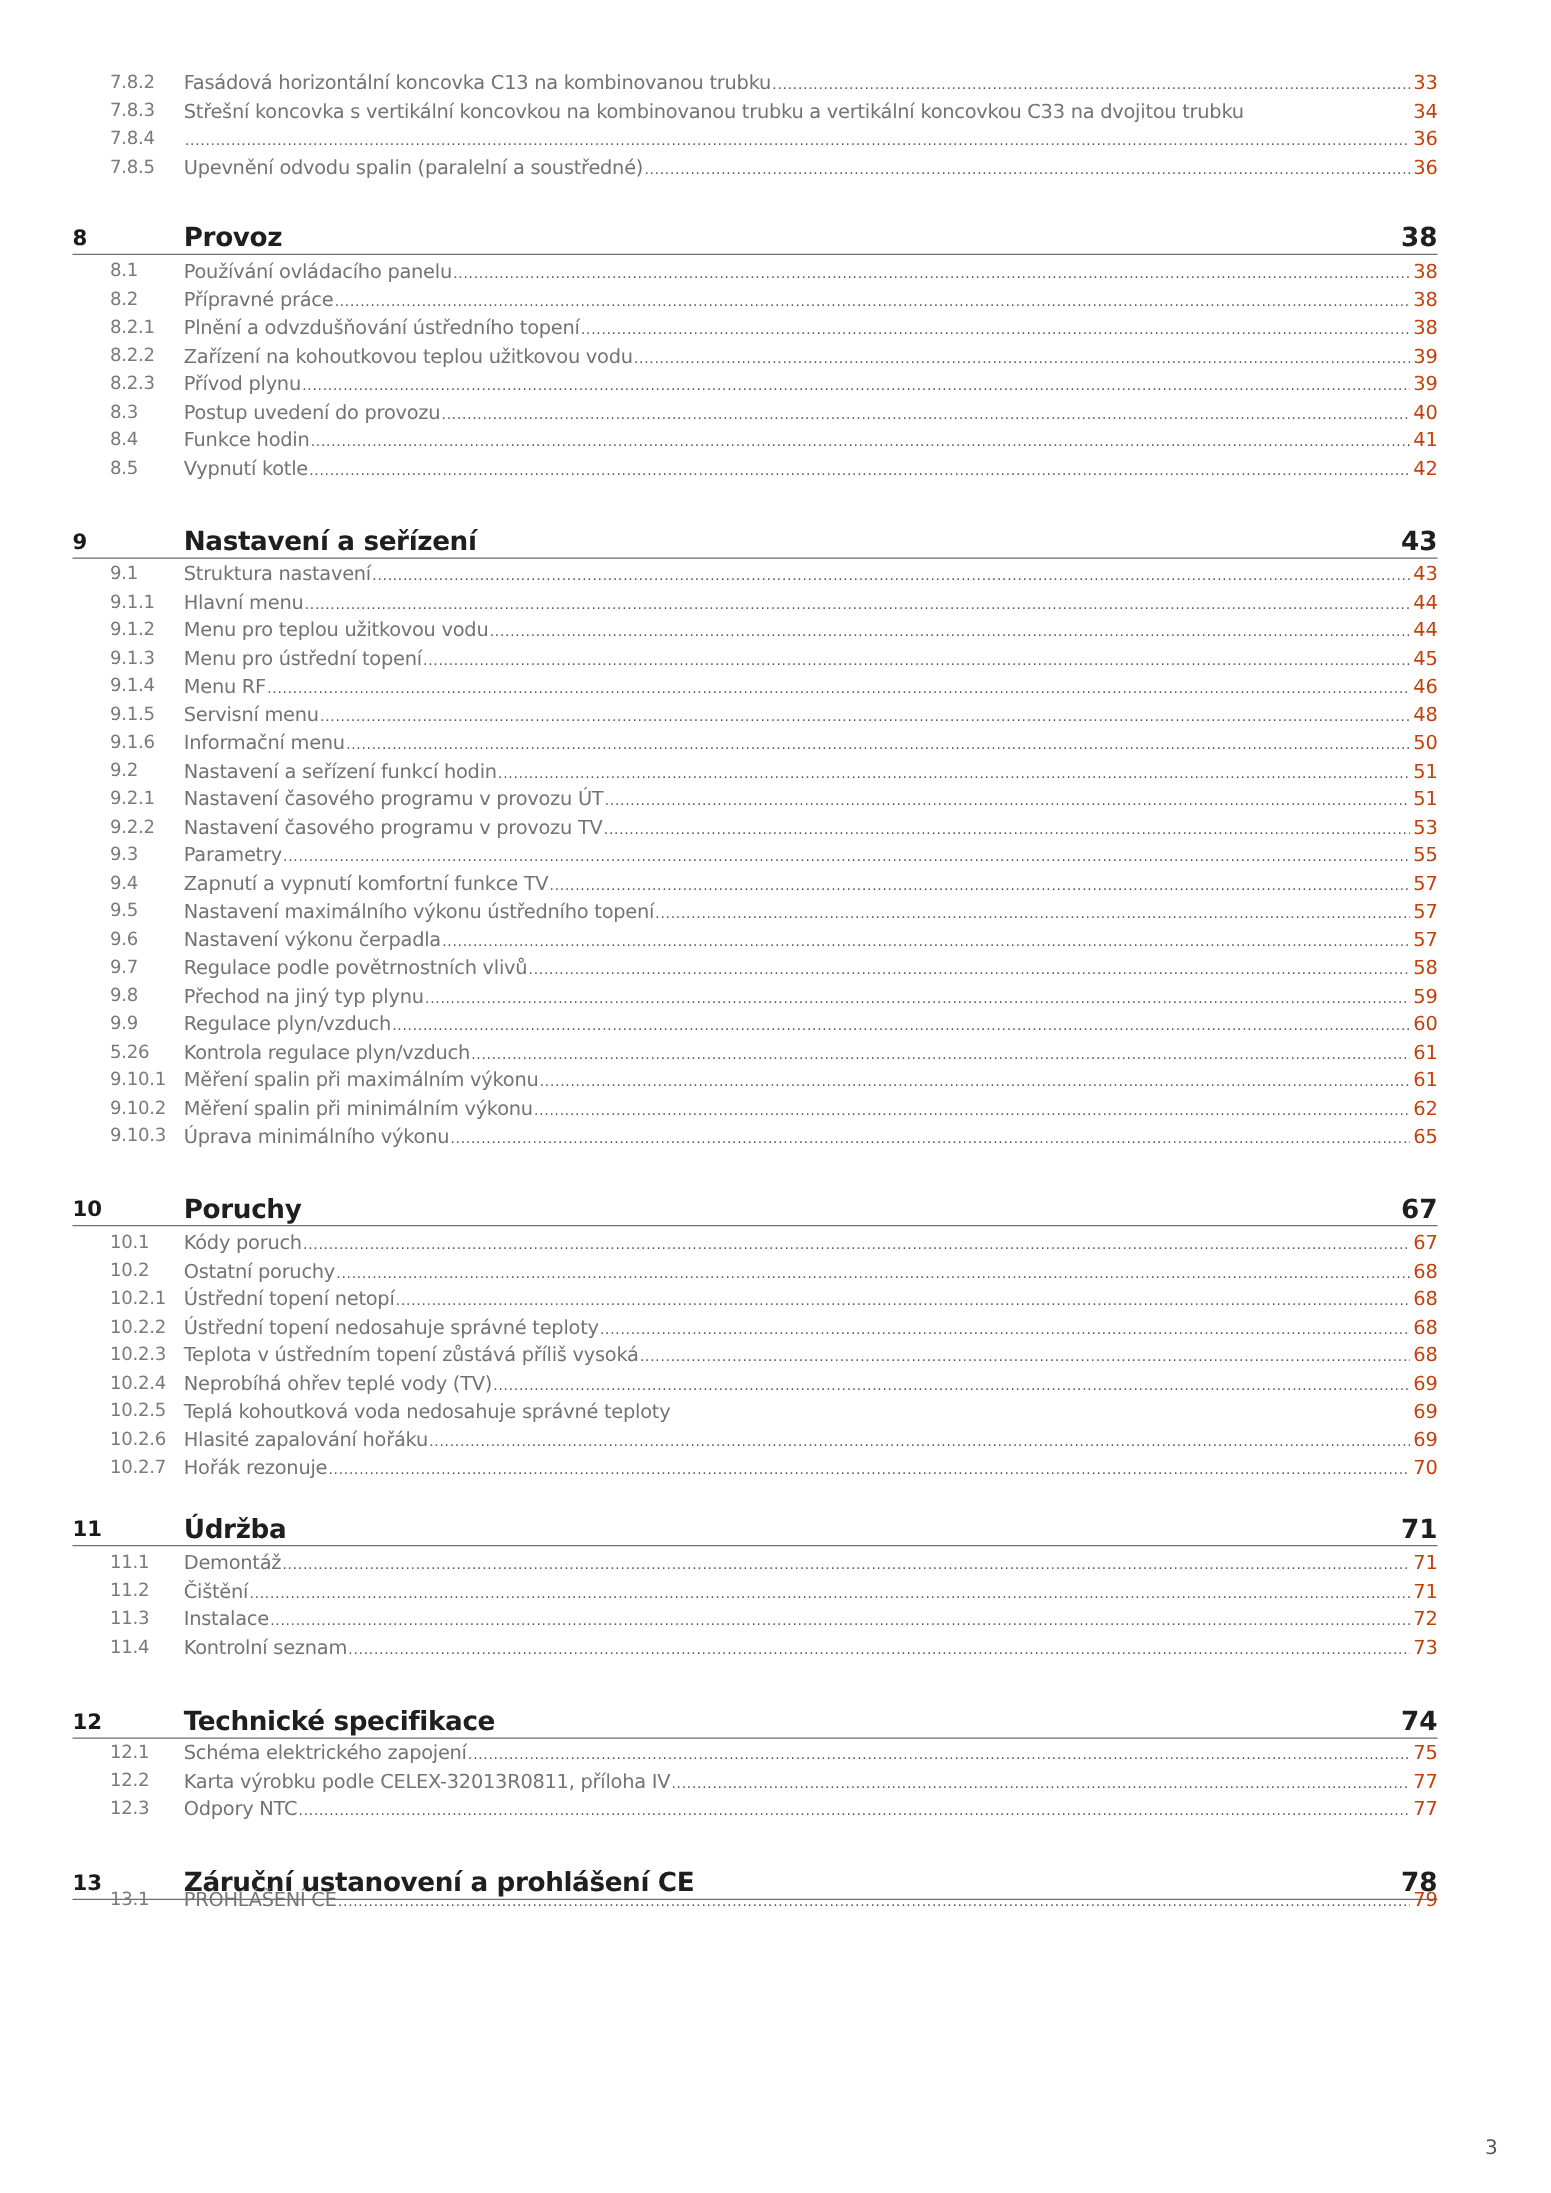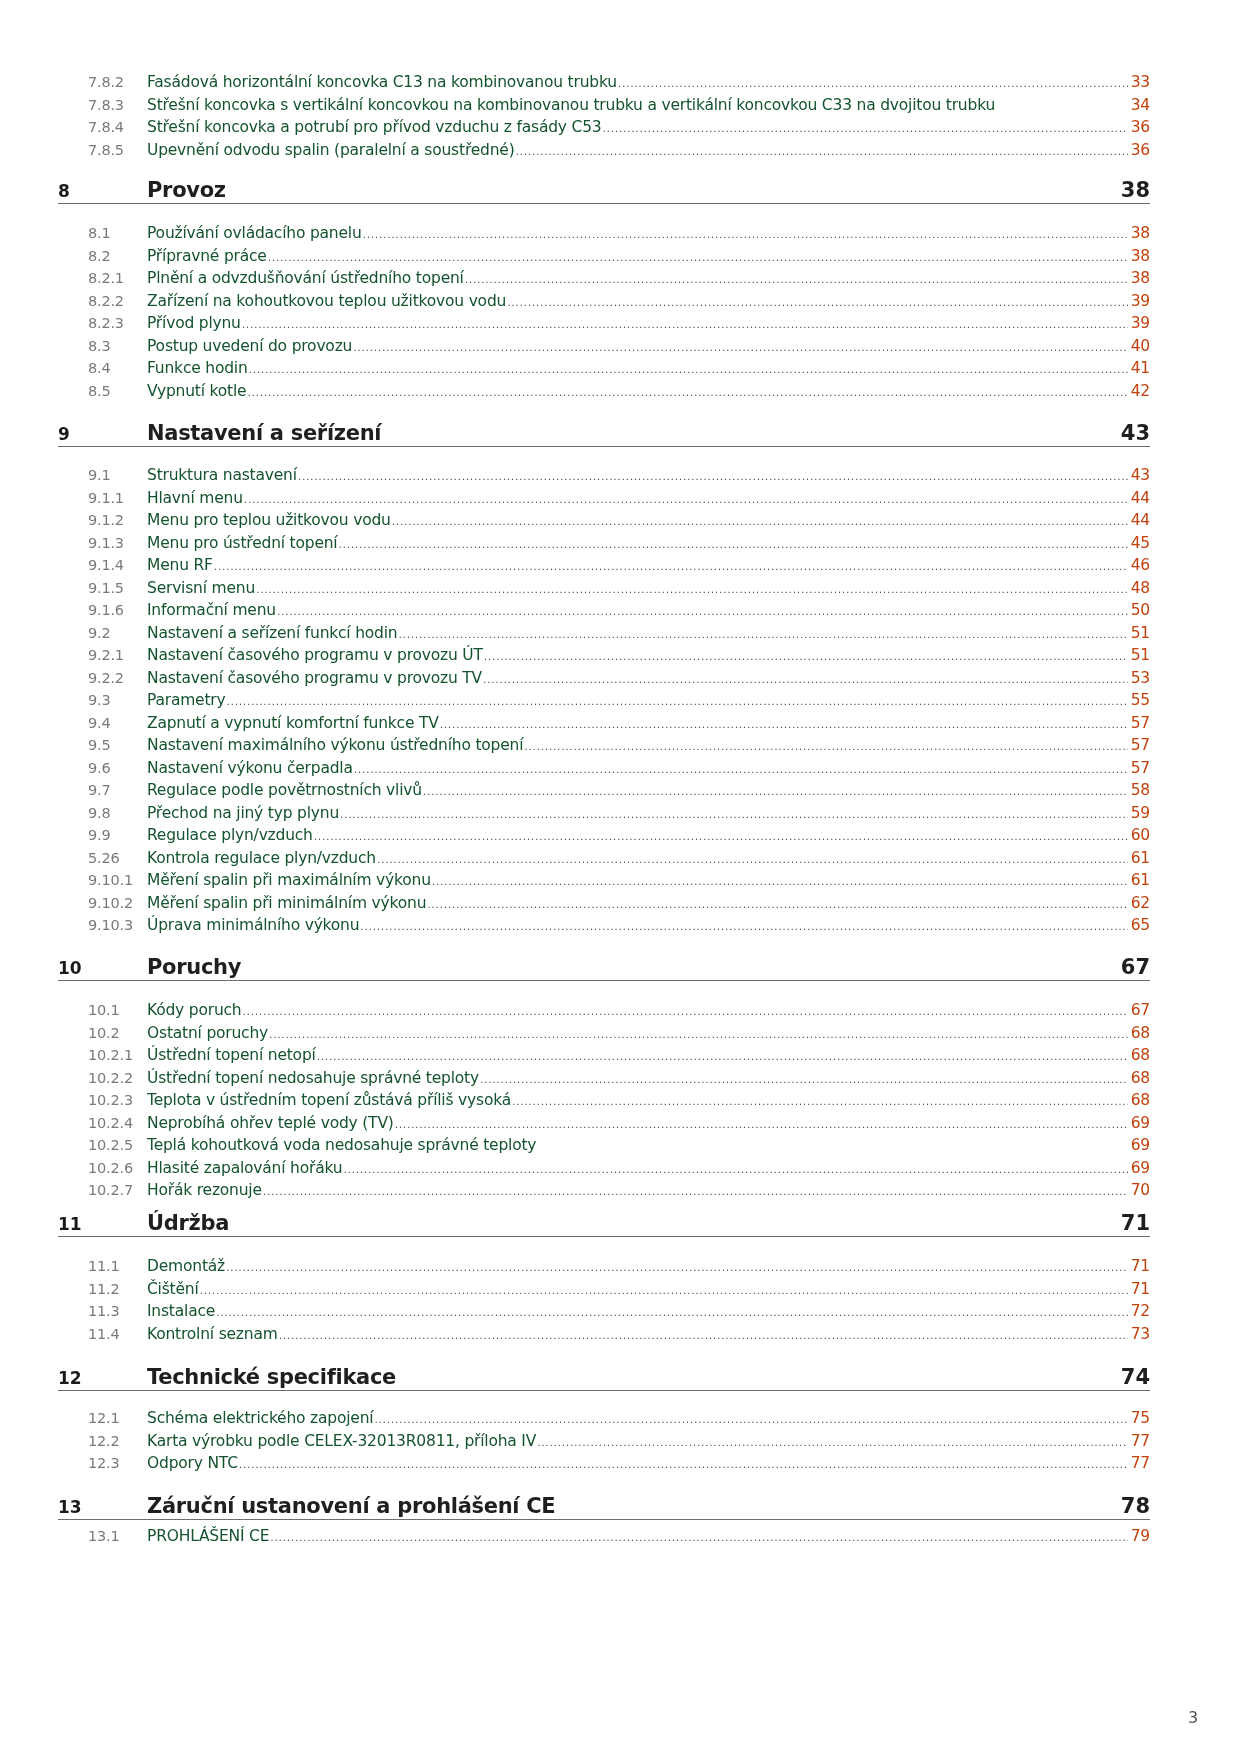--- a/index.html
+++ b/index.html
@@ -3,29 +3,29 @@
 <meta charset="utf-8">
 <style>
   html, body { margin: 0; padding: 0; }
   body {
     width: 1241px; height: 1754px; background: #ffffff; position: relative; overflow: hidden;
     font-family: "DejaVu Sans", "Liberation Sans", sans-serif; color: #2b2b2b;
   }
   .toc { position: absolute; left: 0; top: 0; width: 1241px; }
   .row {
     position: absolute; left: 0; width: 1241px; height: 22px;
-    font-size: 15.5px; line-height: 22px; letter-spacing: -0.2px; margin-top: 16px;
+    font-size: 15.5px; line-height: 22px; letter-spacing: -0.2px;
   }
   .row .num {
     position: absolute; left: 88px; color: #7a7a7a; font-size: 14.5px;
   }
   .row .line {
     position: absolute; left: 147px; width: 1003px; display: flex; align-items: baseline;
   }
-  .row .title { white-space: nowrap; color: #14532d; flex: 0 0 auto; }
+  .row .title { white-space: nowrap; color: #737373; flex: 0 0 auto; }
   .row .dots {
     flex: 1 1 auto; overflow: hidden; white-space: nowrap; color: #555;
     font-size: 11px; letter-spacing: 0.6px; margin: 0 3px 0 1px;
   }
   .row .dots.none { visibility: hidden; }
   .row .page { flex: 0 0 auto; color: #c2410c; font-size: 15.5px; }
   .chapter {
     position: absolute; left: 58px; width: 1092px; height: 30px;
     border-bottom: 1.5px solid #6e6e6e;
   }
@@ -58,21 +58,20 @@
       <span class="num">7.8.3</span>
       <span class="line">
         <span class="title">Střešní koncovka s vertikální koncovkou na kombinovanou trubku a vertikální koncovkou C33 na dvojitou trubku</span>
         <span class="dots none">................................................................................................................................................................................................................................................................................................................................................................................................................</span>
         <span class="page">34</span>
       </span>
     </div>
     <div class="row" style="top: 100px;">
       <span class="num">7.8.4</span>
       <span class="line">
-        <span class="title">Střešní koncovka a potrubí pro přívod vzduchu z fasády C53</span>
         <span class="dots">................................................................................................................................................................................................................................................................................................................................................................................................................</span>
         <span class="page">36</span>
       </span>
     </div>
     <div class="row" style="top: 122.5px;">
       <span class="num">7.8.5</span>
       <span class="line">
         <span class="title">Upevnění odvodu spalin (paralelní a soustředné)</span>
         <span class="dots">................................................................................................................................................................................................................................................................................................................................................................................................................</span>
         <span class="page">36</span>

